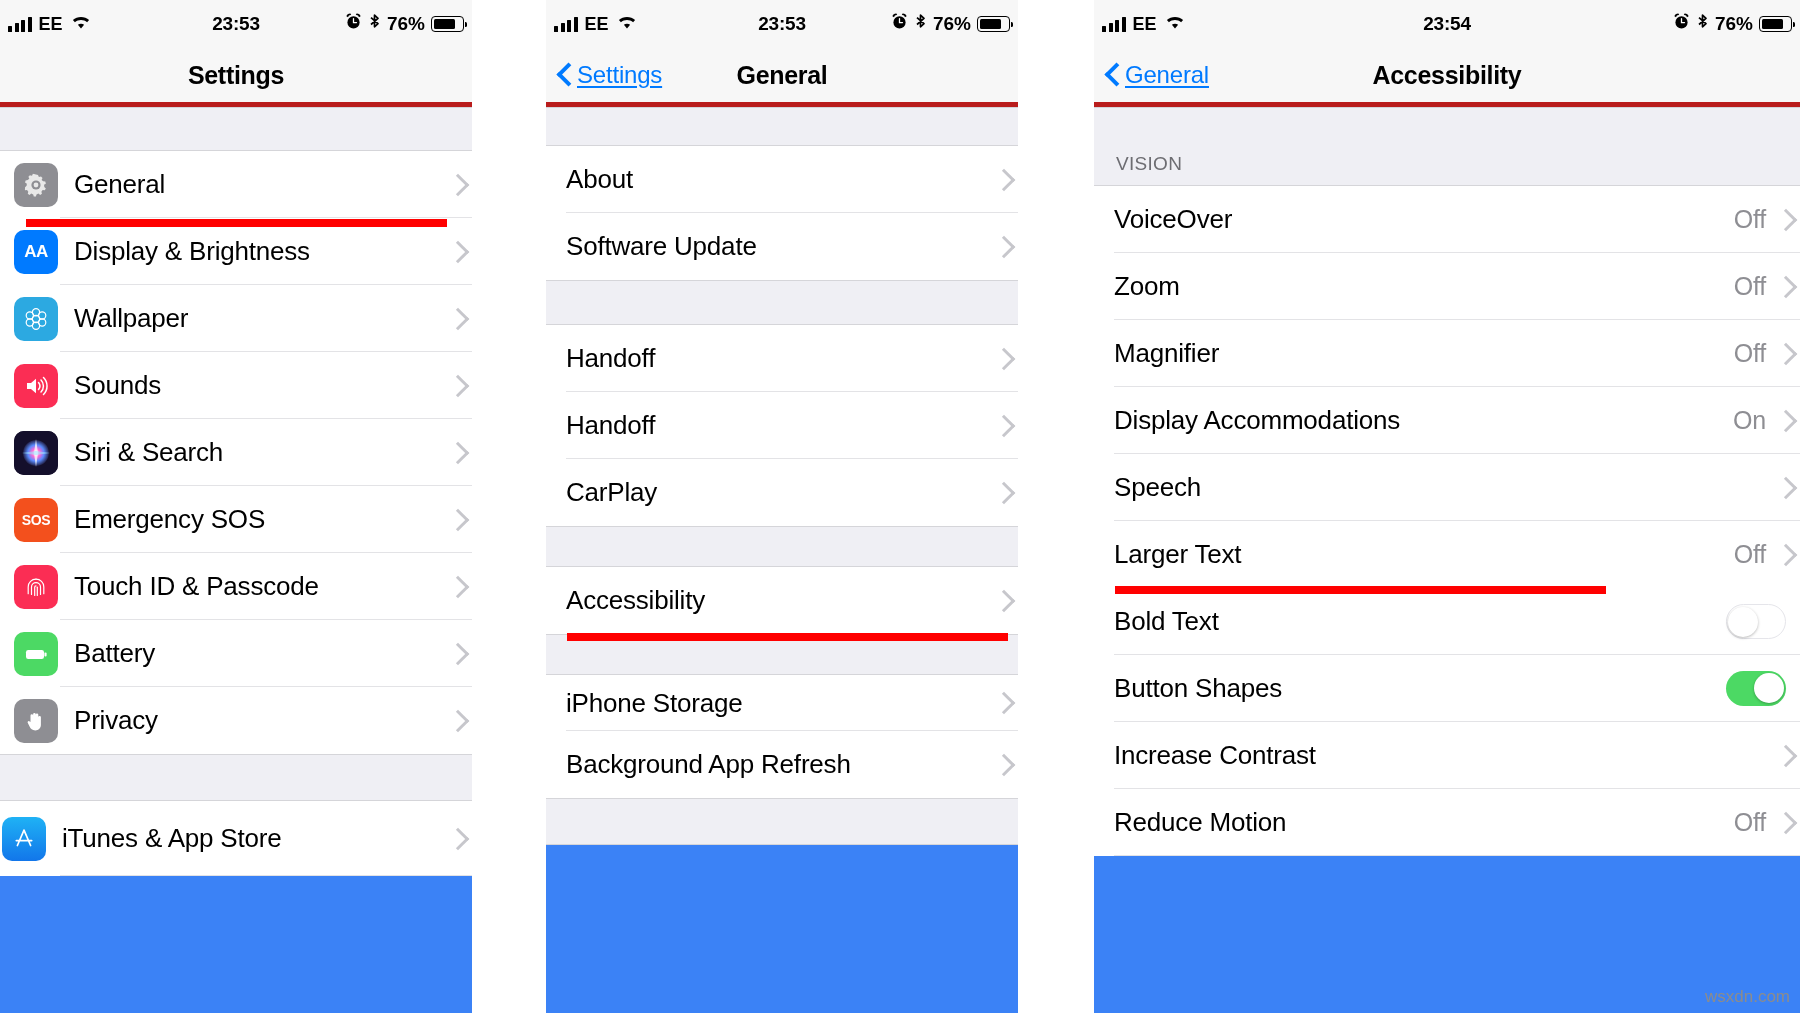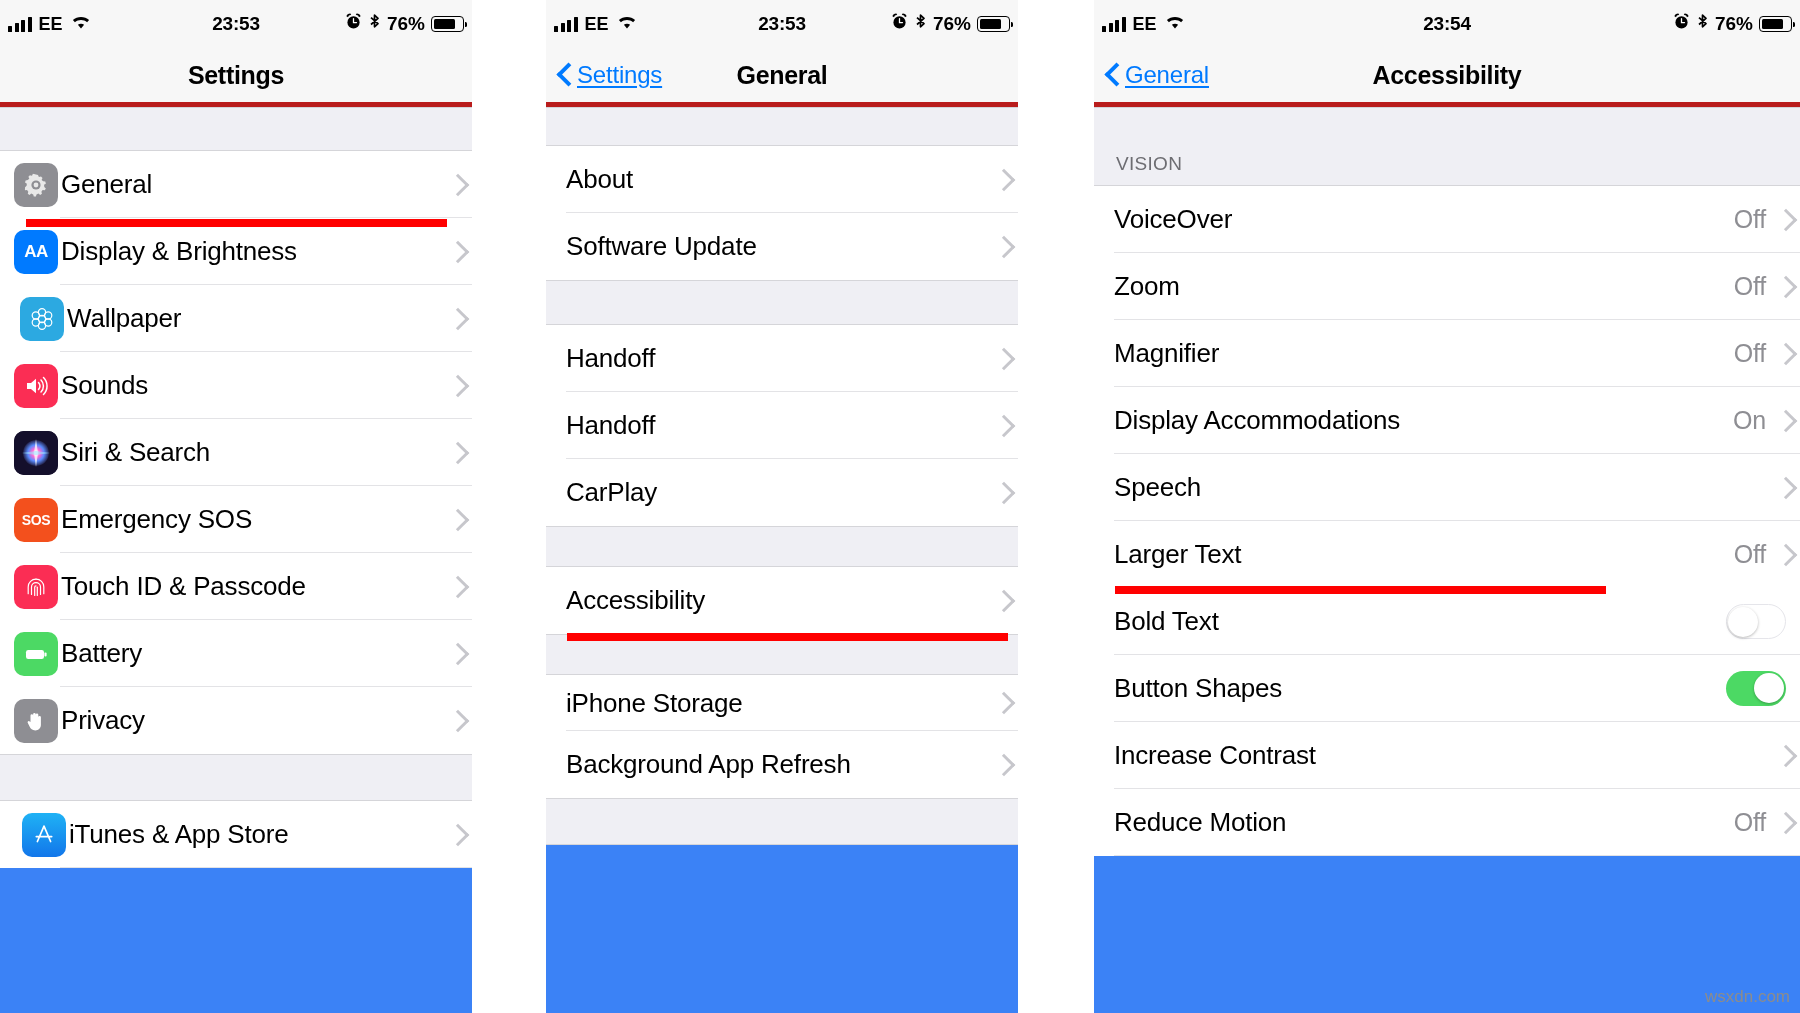--- a/index.html
+++ b/index.html
@@ -164,21 +164,21 @@
     position: absolute;
     height: 8px;
     background: #ff0000;
     z-index: 5;
   }
 
   
   .tile {
     width: 44px; height: 44px;
     border-radius: 10px;
-    margin-right: 3px;
+    margin-right: 16px;
     flex: none;
     display: flex; align-items: center; justify-content: center;
     color: #fff;
     position: relative;
     overflow: hidden;
   }
   .tile svg { display:block; }
   .tile-text { font-size: 17px; font-weight: bold; letter-spacing: -0.5px; }
   .tile-sos { font-size: 14px; font-weight: bold; letter-spacing: -0.3px; }
 
@@ -275,21 +275,21 @@
 
       <div class="row" style="height:67px;padding-left:14px">
         <span class="tile" style="background:#007aff">
           <span class="tile-text">AA</span>
         </span>
         <span class="row-label">Display &amp; Brightness</span>
         <span class="chev"></span>
         <div class="sep" style="left:60px"></div>
       </div>
 
-      <div class="row" style="height:67px;padding-left:20px">
+      <div class="row" style="height:67px;padding-left:14px">
         <span class="tile" style="background:#2ca9e1">
           <svg width="30" height="30" viewBox="0 0 30 30" fill="none" stroke="#fff" stroke-width="1.2">
             <circle cx="15" cy="15" r="3.6"></circle>
               <circle cx="15" cy="8.2" r="3.6"></circle>
               <circle cx="15" cy="21.8" r="3.6"></circle>
             <circle cx="8.8" cy="11.5" r="3.6"></circle>
               <circle cx="21.2" cy="11.5" r="3.6"></circle>
             <circle cx="8.8" cy="18.5" r="3.6"></circle>
               <circle cx="21.2" cy="18.5" r="3.6"></circle>
           </svg>
@@ -375,21 +375,21 @@
           <svg width="30" height="30" viewBox="0 0 30 30">
               <path d="M9.5 16V9.6a1.3 1.3 0 0 1 2.6 0V15V8.2a1.3 1.3 0 0 1 2.6 0V15V8.8a1.3 1.3 0 0 1 2.6 0V15v-3.8a1.3 1.3 0 0 1 2.6 0v7.6c0 3.4-2.3 5.6-5.6 5.6-3.2 0-4.6-1.5-5.6-3.6l-2-4a1.25 1.25 0 0 1 2-1.4z" fill="#fff"></path>
             </svg>
         </span>
         <span class="row-label">Privacy</span>
         <span class="chev"></span>
       </div>
 
       <div class="gap" style="height:45px"></div>
 
-      <div class="row" style="height:67px;padding-left:22px">
+      <div class="row" style="height:75px;padding-left:2px">
         <span class="tile" style="background:linear-gradient(#1fb2f5,#1276ea)">
           <svg width="30" height="30" viewBox="0 0 30 30" fill="none" stroke="#fff" stroke-width="1.7" stroke-linecap="round" stroke-linejoin="round">
             <path d="M15 6.2 L21.6 21.5 M15 6.2 L8.4 21.5 M7.3 16.6 H22.7"></path>
           </svg>
         </span>
         <span class="row-label">iTunes &amp; App Store</span>
         <span class="chev"></span>
         <div class="sep" style="left:60px"></div>
       </div>
     </div>

